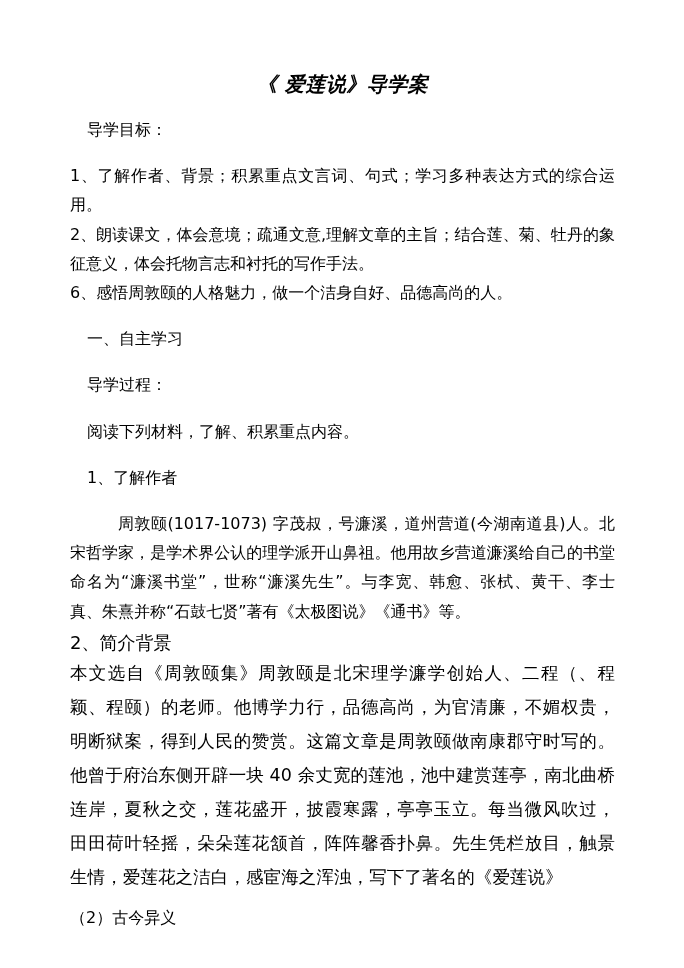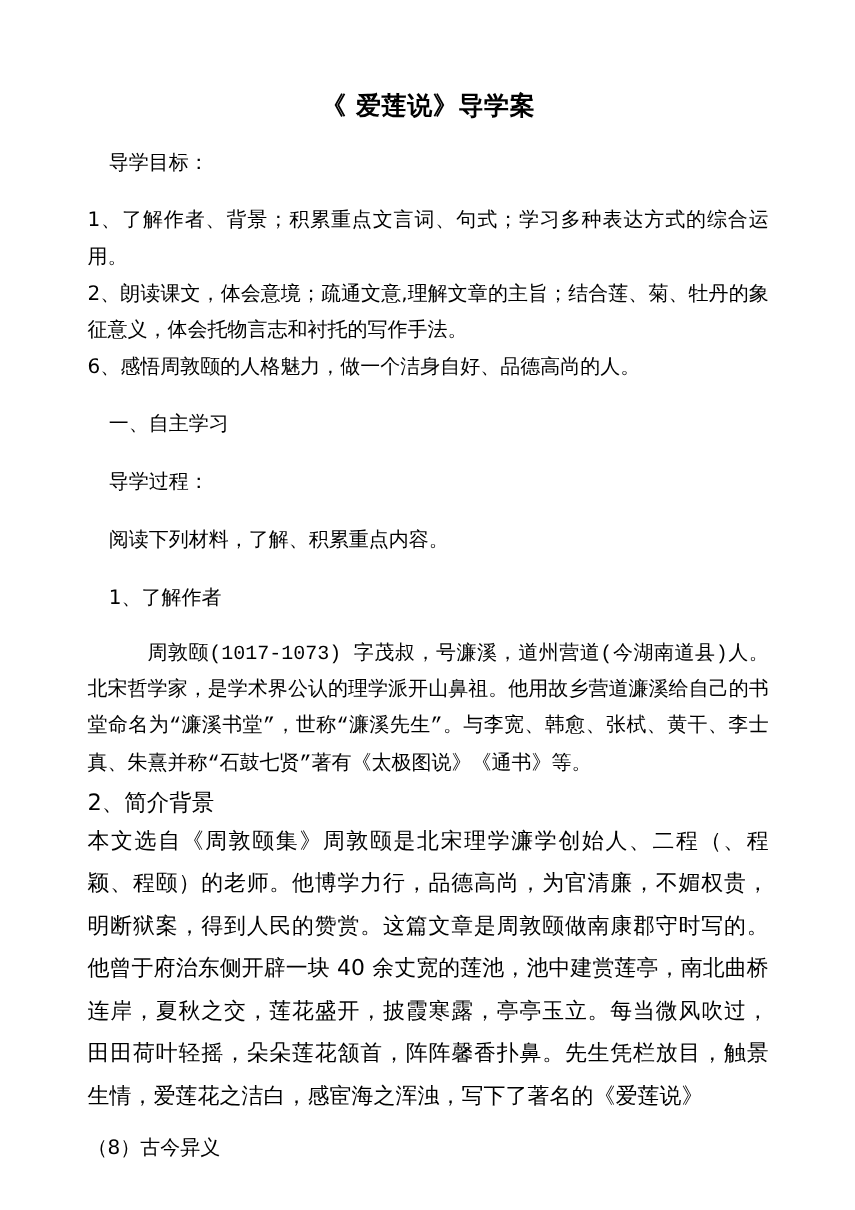--- a/index.html
+++ b/index.html
@@ -30,20 +30,21 @@
   }
   
   .doc-title {
     text-align: center;
     font-size: 20px;
     line-height: 28px;
     letter-spacing: 0.5px;
     margin: 0;
     padding-top: 70px;
     white-space: pre;
+    font-style: italic;
   }
   
   .line {
     font-size: 16px;
     line-height: 29.2px;
     text-align: justify;
     text-justify: inter-character;
     white-space: pre-wrap;
     word-break: break-all;
     margin: 17px;
@@ -55,21 +56,20 @@
   .para {
     font-size: 16px;
     line-height: 29.2px;
     text-align: justify;
     text-justify: inter-character;
     word-break: break-all;
     margin: 0;
   }
   .para-indent {
     text-indent: 48px;
-    font-family: Liberation Mono, monospace;
   }
   
   .sec-bg-head {
     font-size: 18px;
     line-height: 26px;
     margin: 0;
     white-space: pre;
   }
   .para-dense {
     font-size: 17.5px;
@@ -123,18 +123,18 @@
 
     <div class="spacer-xs"></div>
 
     <p class="sec-bg-head">2、简介背景</p>
 
     <p class="para-dense">本文选自《周敦颐集》周敦颐是北宋理学濂学创始人、二程（、程颖、程颐）的老师。他博学力行，品德高尚，为官清廉，不媚权贵，明断狱案，得到人民的赞赏。这篇文章是周敦颐做南康郡守时写的。他曾于府治东侧开辟一块 40 余丈宽的莲池，池中建赏莲亭，南北曲桥连岸，夏秋之交，莲花盛开，披霞寒露，亭亭玉立。每当微风吹过，田田荷叶轻摇，朵朵莲花颔首，阵阵馨香扑鼻。先生凭栏放目，触景生情，爱莲花之洁白，感宦海之浑浊，写下了著名的《爱莲说》</p>
 
 
     <div class="spacer-sm"></div>
 
-    <p class="line-sub">（8）古今异义</p>
+    <p class="line-sub">（2）古今异义</p>
 
 
 
   </div>
 </div>
 
 </body></html>

